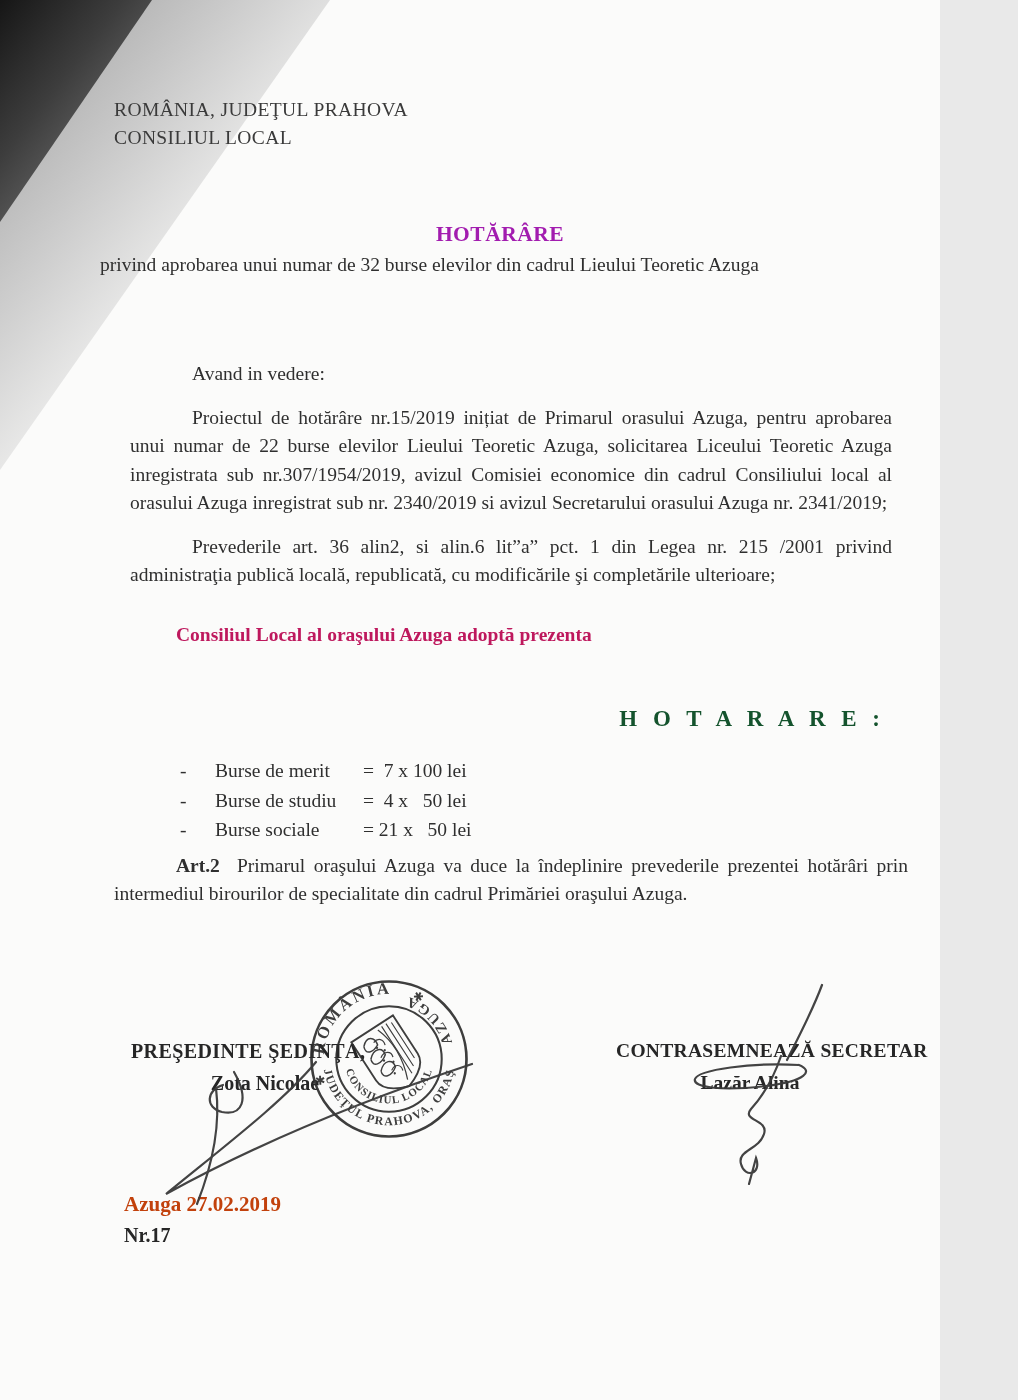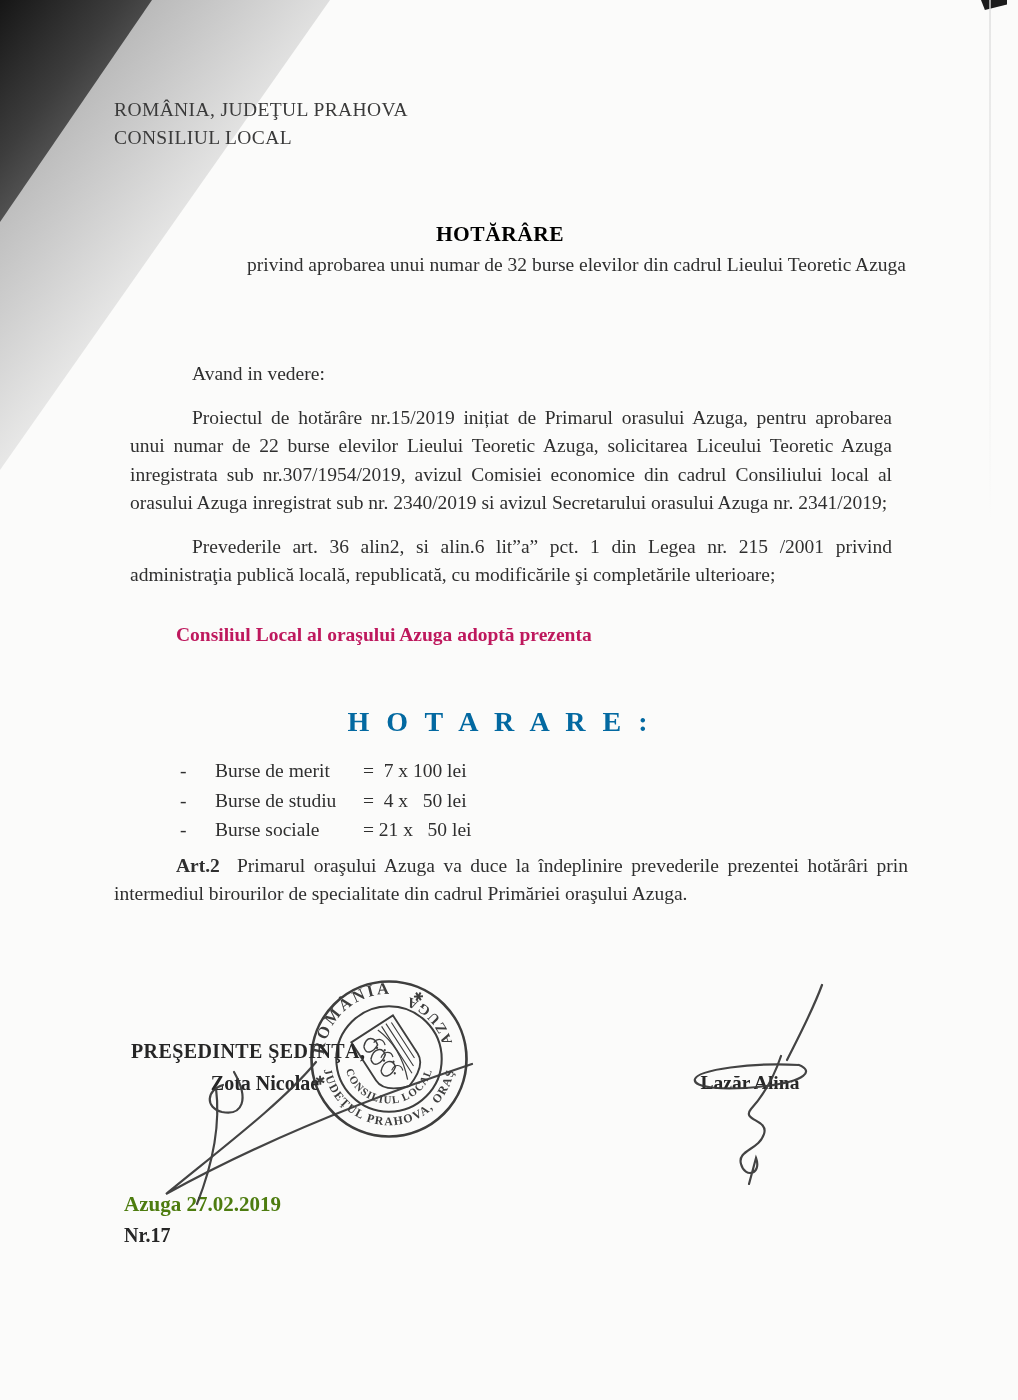--- a/index.html
+++ b/index.html
@@ -1,59 +1,59 @@
 <!DOCTYPE html>
 <html><head>
 <meta charset="utf-8">
 <style>
   html,body{margin:0;padding:0;}
   body{width:1018px;height:1400px;background:#e9e9e9;}
   .page{
-    position:relative;width:1018px;height:1400px;overflow:hidden;
+    position:relative;width:940px;height:1400px;overflow:hidden;
     background:#fbfbfa;
     font-family:"Liberation Serif","DejaVu Serif",serif;
     color:#2f2f2f;
   }
   
   .shade-outer{position:absolute;left:0;top:0;width:330px;height:470px;
     background:linear-gradient(128deg,#9b9b9b 0%,#c6c6c6 30%,rgba(248,248,248,0) 66%);
     clip-path:polygon(0 0,100% 0,0 100%);}
   .shade-inner{position:absolute;left:0;top:0;width:152px;height:222px;
     background:linear-gradient(128deg,#161616 0%,#3d3d3d 38%,#8d8d8d 100%);
     clip-path:polygon(0 0,100% 0,0 100%);}
   .tr-mark{position:absolute;left:981px;top:0;width:26px;height:10px;background:#1c1c1c;
     clip-path:polygon(0 0,100% 0,100% 45%,15% 100%);}
   .edge-line{position:absolute;left:989px;top:0;width:2px;height:520px;
     background:linear-gradient(#dcdcdc,rgba(243,243,243,0));opacity:.7;}
 
   .abs{position:absolute;}
   .bold{font-weight:bold;}
   .issuer{left:114px;top:96px;font-size:19.5px;line-height:27.5px;letter-spacing:.4px;color:#3a3a3a;}
-  .title{left:115px;top:222px;width:770px;text-align:center;font-size:21.5px;font-weight:bold;letter-spacing:.5px;color:#000000;}
-  .subtitle{left:106px;top:254px;width:800px;text-align:right;font-size:19.5px;}
+  .title{left:115px;top:222px;width:770px;text-align:center;font-size:21.5px;font-weight:bold;letter-spacing:.5px;color:#a21caf;}
+  .subtitle{left:100px;top:254px;width:800px;text-align:left;font-size:19.5px;}
   .flow{left:114px;top:344px;width:794px;font-size:19.5px;line-height:28.2px;}
   .flow p{margin:16px;text-align:justify;}
   .flow p.indent{text-indent:62px;}
   .flow p.gap-top{margin-top:20px;}
   .adoption{margin-top:32px !important;text-indent:46px;text-align:left !important;font-weight:bold;color:#be185d;}
-  .decision-heading{left:115px;top:706px;width:770px;text-align:center;font-size:28px;font-weight:bold;letter-spacing:5px;color:#0369a1;}
+  .decision-heading{left:115px;top:706px;width:770px;text-align:right;font-size:23px;font-weight:bold;letter-spacing:5px;color:#14532d;}
   .article{width:794px;font-size:19.5px;line-height:28.2px;}
   .article p{margin:0;text-align:justify;text-indent:62px;}
   .art1{left:114px;top:752px;}
   .art2{left:114px;top:852px;}
   .slist{margin-top:4px;}
   .srow{display:flex;padding-left:66px;line-height:29.5px;}
   .srow .dash{width:35px;}
   .srow .sname{width:148px;}
   .srow .sformula{white-space:pre;}
   .sig-left-title{left:131px;top:1040px;font-size:20px;font-weight:bold;letter-spacing:.4px;color:#262626;}
   .sig-left-name{left:150px;top:1072px;width:230px;text-align:center;font-size:20px;font-weight:bold;color:#262626;}
   .sig-right-title{left:616px;top:1040px;font-size:19.5px;font-weight:bold;letter-spacing:.3px;color:#262626;}
   .sig-right-name{left:650px;top:1072px;width:200px;text-align:center;font-size:19.5px;font-weight:bold;color:#262626;}
-  .footer-date{left:124px;top:1192px;font-size:21px;font-weight:bold;color:#4d7c0f;}
+  .footer-date{left:124px;top:1192px;font-size:21px;font-weight:bold;color:#c2410c;}
   .footer-nr{left:124px;top:1224px;font-size:20px;font-weight:bold;color:#262626;}
   .stamp{left:296px;top:966px;width:186px;height:186px;opacity:.92;}
   .sign-overlay{left:0;top:0;width:1018px;height:1400px;pointer-events:none;}
 </style>
 </head>
 <body>
 
 <div class="page">
 
   <div class="shade-outer"></div>
@@ -97,20 +97,21 @@
       </div>
     </div>
   </div>
 
   <div class="abs article art2">
     <p><span class="bold">Art.2</span><span>&nbsp;&nbsp;</span><span>Primarul oraşului Azuga va duce la îndeplinire prevederile prezentei hotărâri prin intermediul birourilor de specialitate din cadrul Primăriei oraşului Azuga.</span></p>
   </div>
 
   <div class="abs sig-left-title">PREŞEDINTE ŞEDINŢA,</div>
   <div class="abs sig-left-name">Zota Nicolae</div>
+  <div class="abs sig-right-title">CONTRASEMNEAZĂ SECRETAR</div>
   <div class="abs sig-right-name">Lazăr Alina</div>
 
   <div class="abs footer-date">Azuga 27.02.2019</div>
   <div class="abs footer-nr">Nr.17</div>
 
   <svg class="abs stamp" viewBox="0 0 180 180">
     <defs>
       <path id="arcTop" d="M 27,90 A 63,63 0 0 1 153,90"></path>
       <path id="arcTopRev" d="M 153,90 A 63,63 0 0 0 27,90"></path>
       <path id="arcBottom" d="M 26,90 A 64,64 0 0 0 154,90"></path>

